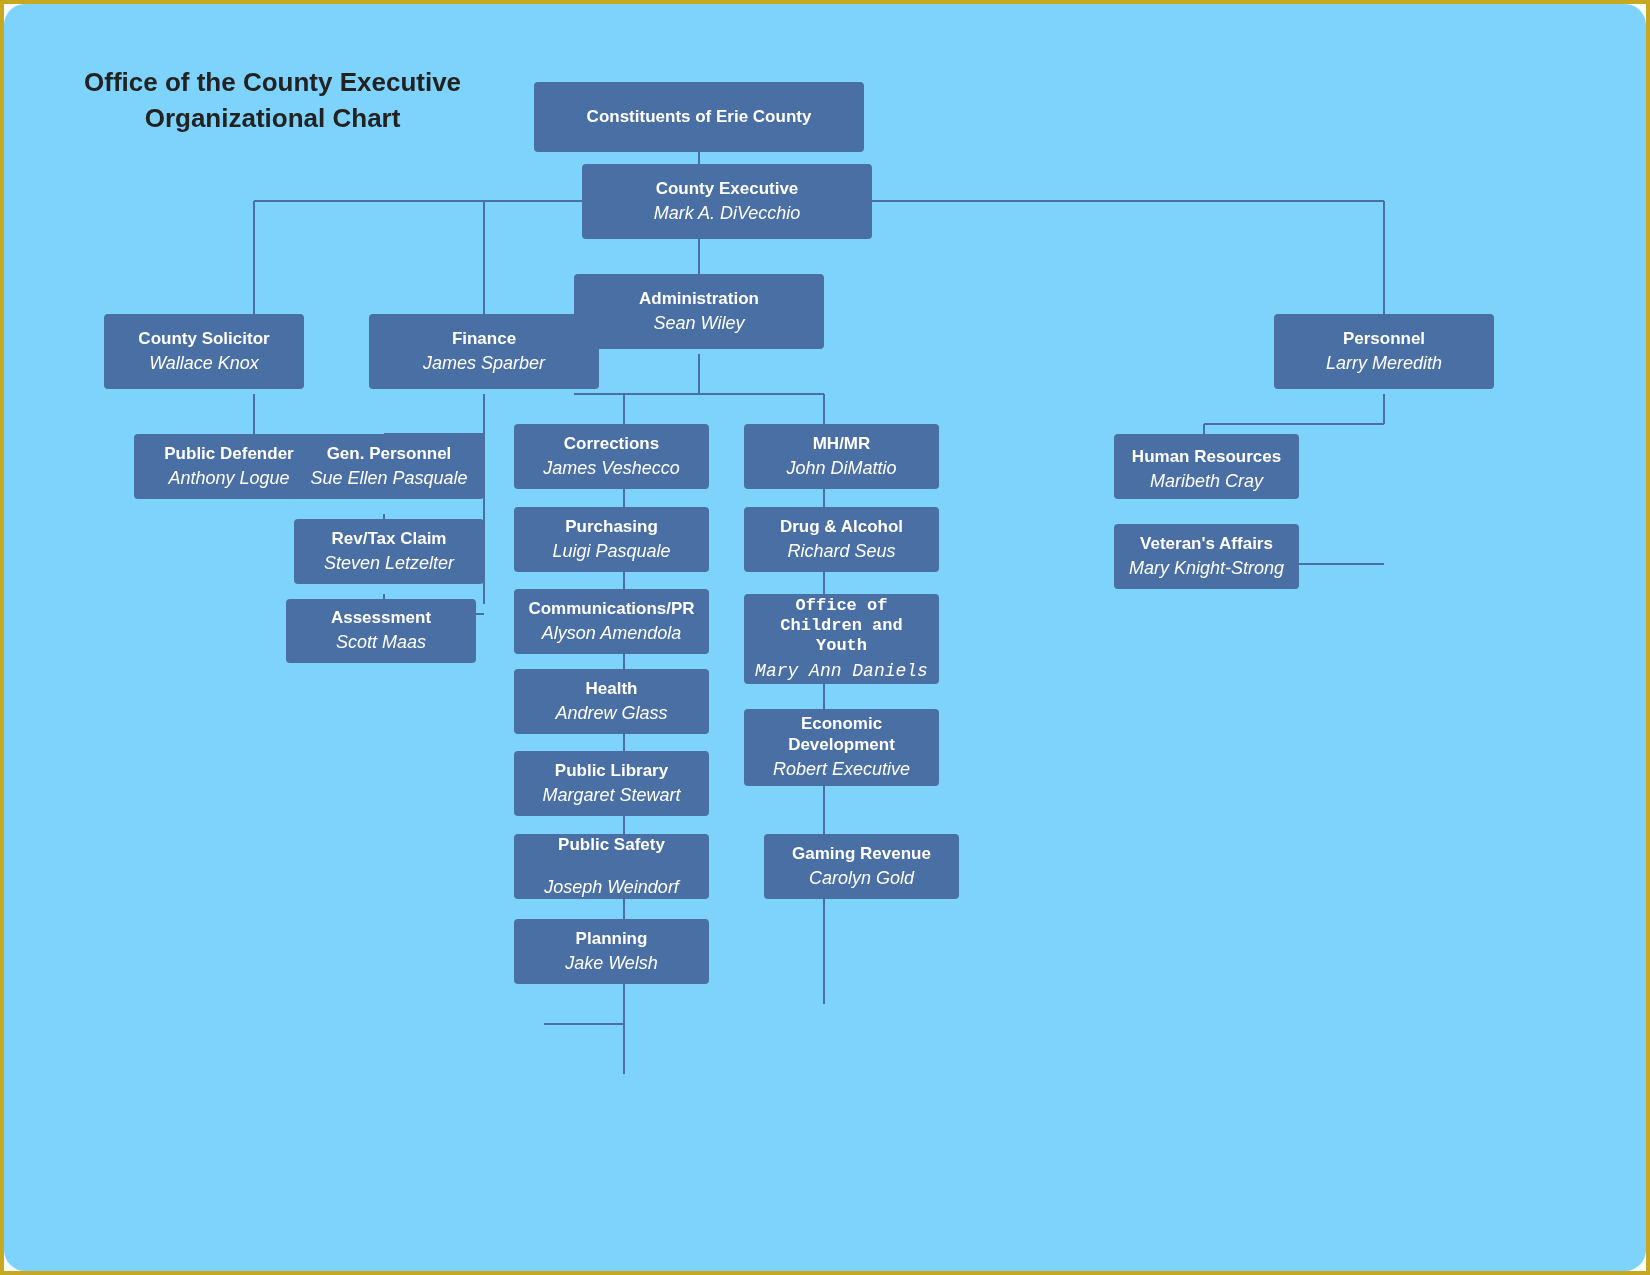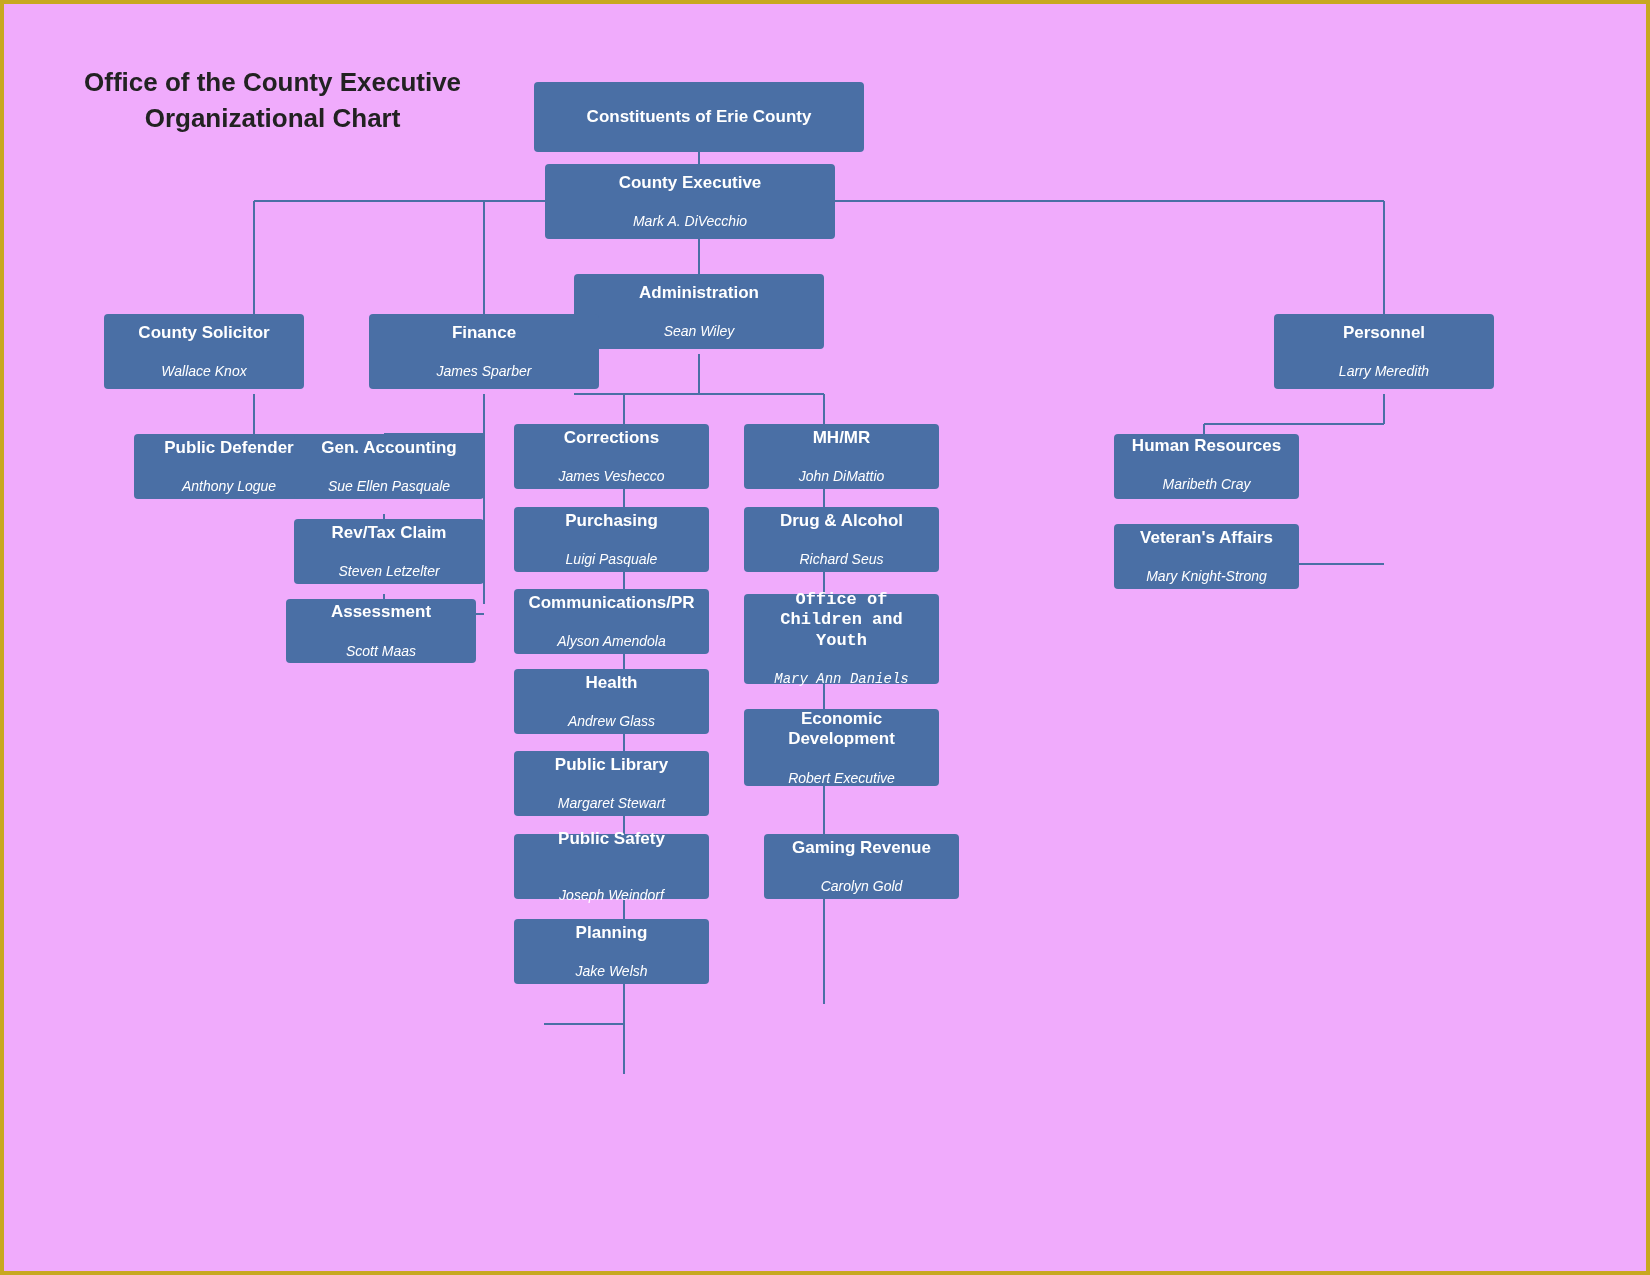--- a/index.html
+++ b/index.html
@@ -8,21 +8,22 @@
       font-family: 'Segoe UI', Arial, sans-serif;
       width: 1650px;
       height: 1275px;
       overflow: hidden;
       border: 4px solid #c8a820;
     }
     .page {
       width: 100%;
       height: 100%;
       position: relative;
-      background: #f0abfc;
+      background: #7dd3fc;
+      border-radius: 21px;
     }
     .chart-title {
       position: absolute;
       top: 60px;
       left: 80px;
       font-size: 26px;
       font-weight: 600;
       color: #222;
       text-align: center;
       line-height: 1.4;
@@ -39,24 +40,24 @@
       align-items: center;
       justify-content: center;
       padding: 6px 8px;
     }
     .node .title {
       font-size: 17px;
       font-weight: 600;
       line-height: 1.2;
     }
     .node .name {
-      font-size: 14px;
+      font-size: 18px;
       font-style: italic;
       font-weight: 400;
-      margin-top: 20px;
+      margin-top: 4px;
       line-height: 1.2;
     }
     
     .lines {
       position: absolute;
       top: 0; left: 0;
       width: 100%;
       height: 100%;
       pointer-events: none;
     }
@@ -129,21 +130,21 @@
     <line x1="1200" y1="420" x2="1200" y2="450"></line>
     <line x1="1200" y1="520" x2="1200" y2="560"></line>
     <line x1="1200" y1="560" x2="1380" y2="560"></line>
     <line x1="1200" y1="560" x2="1200" y2="580"></line>
   </svg>
 
   <div class="node" style="left:530px; top:40px; width:330px; height:70px;margin-top:38px;">
     <span class="title">Constituents of Erie County</span>
   </div>
 
-  <div class="node" style="left:541px; top:160px; width:290px; height:75px;">
+  <div class="node" style="left:578px; top:160px; width:290px; height:75px;">
     <span class="title">County Executive</span>
     <span class="name">Mark A. DiVecchio</span>
   </div>
 
   <div class="node" style="left:570px; top:270px; width:250px; height:75px;">
     <span class="title">Administration</span>
     <span class="name">Sean Wiley</span>
   </div>
 
   <div class="node" style="left:100px; top:310px; width:200px; height:75px;">
@@ -160,21 +161,21 @@
     <span class="title">Personnel</span>
     <span class="name">Larry Meredith</span>
   </div>
 
   <div class="node" style="left:130px; top:430px; width:190px; height:65px;">
     <span class="title">Public Defender</span>
     <span class="name">Anthony Logue</span>
   </div>
 
   <div class="node" style="left:290px; top:430px; width:190px; height:65px;">
-    <span class="title">Gen. Accounting</span>
+    <span class="title">Gen. Personnel</span>
     <span class="name">Sue Ellen Pasquale</span>
   </div>
 
   <div class="node" style="left:290px; top:515px; width:190px; height:65px;">
     <span class="title">Rev/Tax Claim</span>
     <span class="name">Steven Letzelter</span>
   </div>
 
   <div class="node" style="left:282px; top:595px; width:190px; height:64px;">
     <span class="title">Assessment</span>

